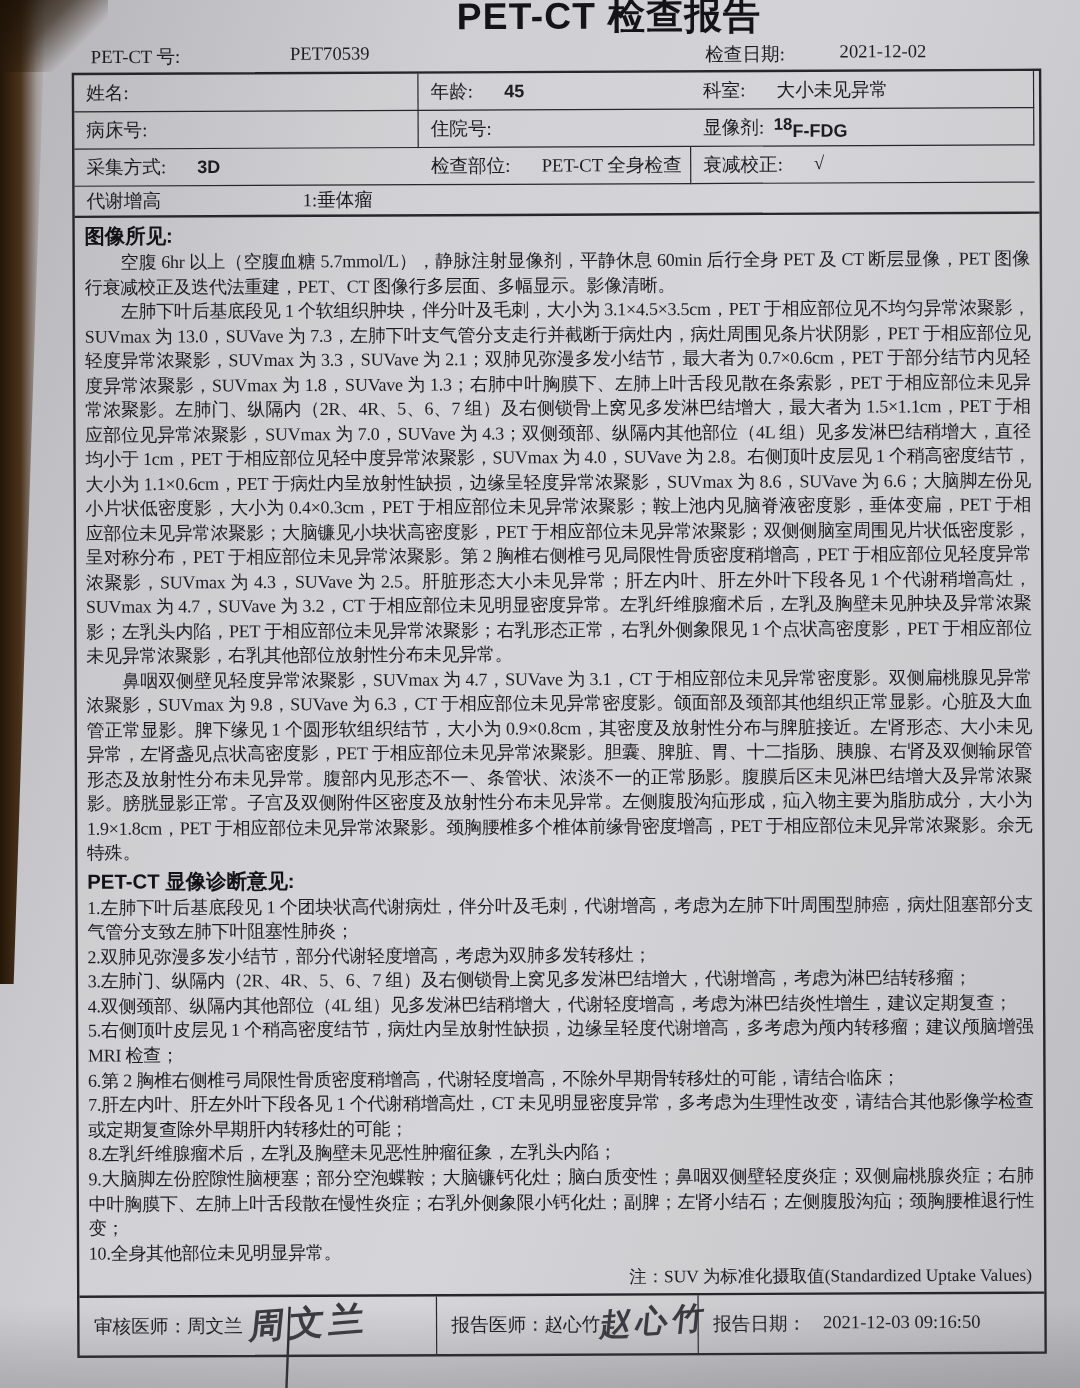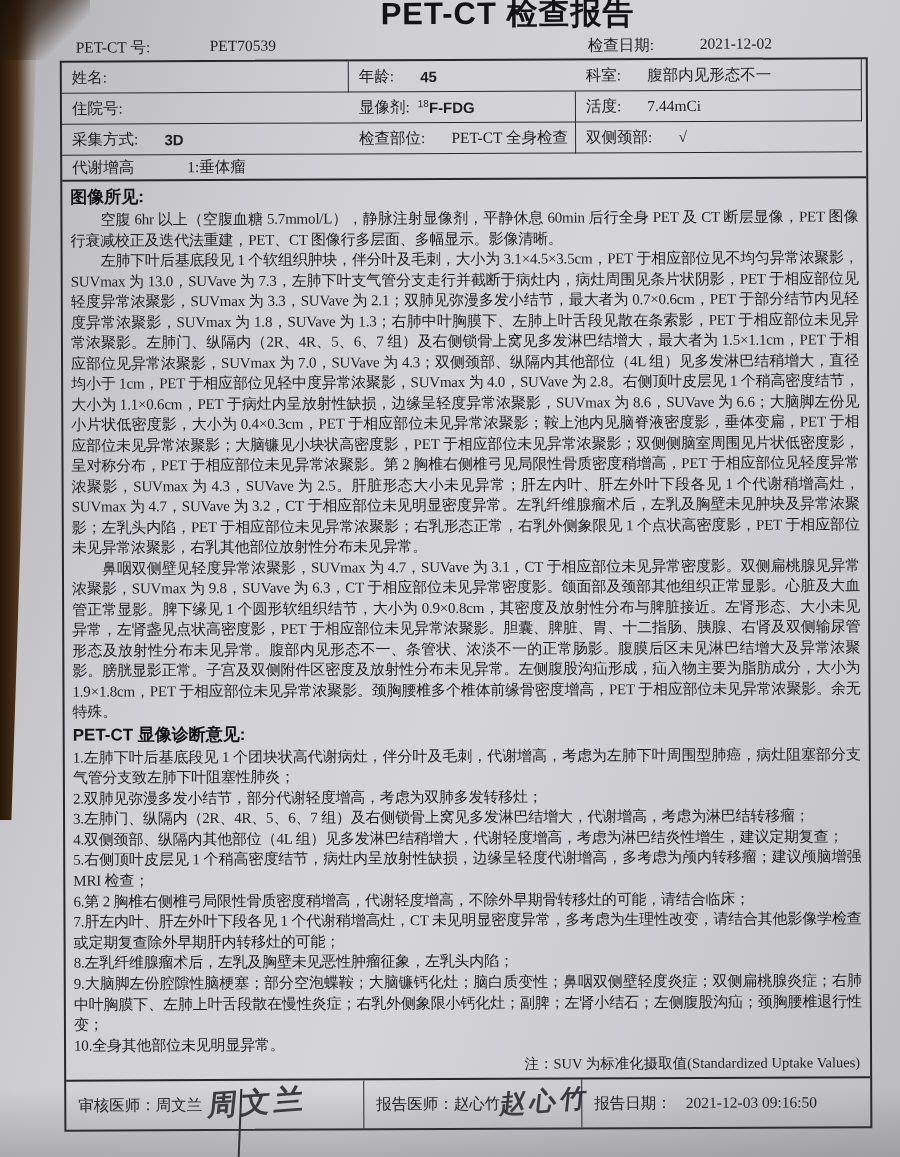--- a/index.html
+++ b/index.html
@@ -24,41 +24,41 @@
     background:linear-gradient(to bottom,transparent,rgba(80,79,84,.28));
   }
   .sheet{position:absolute;left:0;top:0;width:900px;height:1157px;transform:rotate(-0.25deg);}
   .title{
     position:absolute;top:-7px;left:120px;width:780px;text-align:center;
     font-family:"Liberation Sans","DejaVu Sans",sans-serif;
     font-weight:bold;font-size:31px;letter-spacing:1px;color:#141318;
   }
   .hdr-row{position:absolute;top:36px;left:0;width:900px;font-size:15.5px;}
   .hdr-row .lab1{position:absolute;left:78px;}
-  .hdr-row .val1{position:absolute;left:212px;}
+  .hdr-row .val1{position:absolute;left:244px;}
   .hdr-row .lab2{position:absolute;left:590px;}
   .hdr-row .val2{position:absolute;left:702px;text-align:center;}
   .doc-box{
     position:absolute;left:62px;top:59px;width:804px;
     border:2px solid #27262c;display:flex;flex-direction:column;overflow:visible;
     background:rgba(255,255,255,0.06);
   }
   .info-grid{display:grid;grid-template-columns:287px 227px 286px;}
   .cell{
     border-bottom:1.5px solid #27262c;border-right:1.5px solid #27262c;
     height:30px;display:flex;align-items:center;padding-left:10px;font-size:15.5px;gap:26px;
   }
   .cell.last{border-right:none;}
   .cell .bv{font-family:"Liberation Sans","DejaVu Sans",sans-serif;font-weight:bold;font-size:15px;}
-  .cell sup{font-weight:normal;font-size:10px;font-family:"Liberation Sans","DejaVu Sans",sans-serif;}
+  .cell sup{font-weight:bold;font-size:14px;font-family:"Liberation Sans","DejaVu Sans",sans-serif;}
   .clinical{
     display:flex;align-items:center;height:24px;padding-left:10px;font-size:15.5px;
     border-bottom:2px solid #27262c;
   }
-  .clinical .cv{margin-left:53px;}
+  .clinical .cv{margin-left:118px;}
   .body-sec{padding:3px 8px 0 8px;}
   .sec-head{
     font-family:"Liberation Sans","DejaVu Sans",sans-serif;font-weight:bold;
     font-size:17px;color:#131217;margin:1px 0 1px 0;
   }
   .para{
     margin:0;text-indent:2em;text-align:justify;
     font-size:15px;line-height:20.5px;letter-spacing:-0.2px;
   }
   .item{
@@ -113,46 +113,46 @@
         <span>姓名:</span>
         <span></span>
       </div>
       <div class="cell last">
         <span>年龄:</span>
         <span class="bv">45</span>
       </div>
 
       <div class="cell">
         <span>科室:</span>
-        <span>腹部内见形态不一</span>
+        <span>大小未见异常</span>
+      </div>
+      <div class="cell">
+        <span>病床号:</span>
+        <span></span>
       </div>
       <div class="cell last">
         <span>住院号:</span>
         <span></span>
       </div>
 
       <div class="cell" style="gap:8px;">
         <span>显像剂:</span>
         <span class="bv"><sup>18</sup><span>F-FDG</span></span>
       </div>
-      <div class="cell">
-        <span>活度:</span>
-        <span>7.44mCi</span>
-      </div>
       <div class="cell last">
         <span>采集方式:</span>
         <span class="bv">3D</span>
       </div>
 
       <div class="cell">
         <span>检查部位:</span>
         <span>PET-CT 全身检查</span>
       </div>
       <div class="cell last">
-        <span>双侧颈部:</span>
+        <span>衰减校正:</span>
         <span>√</span>
       </div>
     </div>
 
     <div class="clinical">
       <span>代谢增高</span>
       <span class="cv">1:垂体瘤</span>
     </div>
 
     <div class="body-sec">

